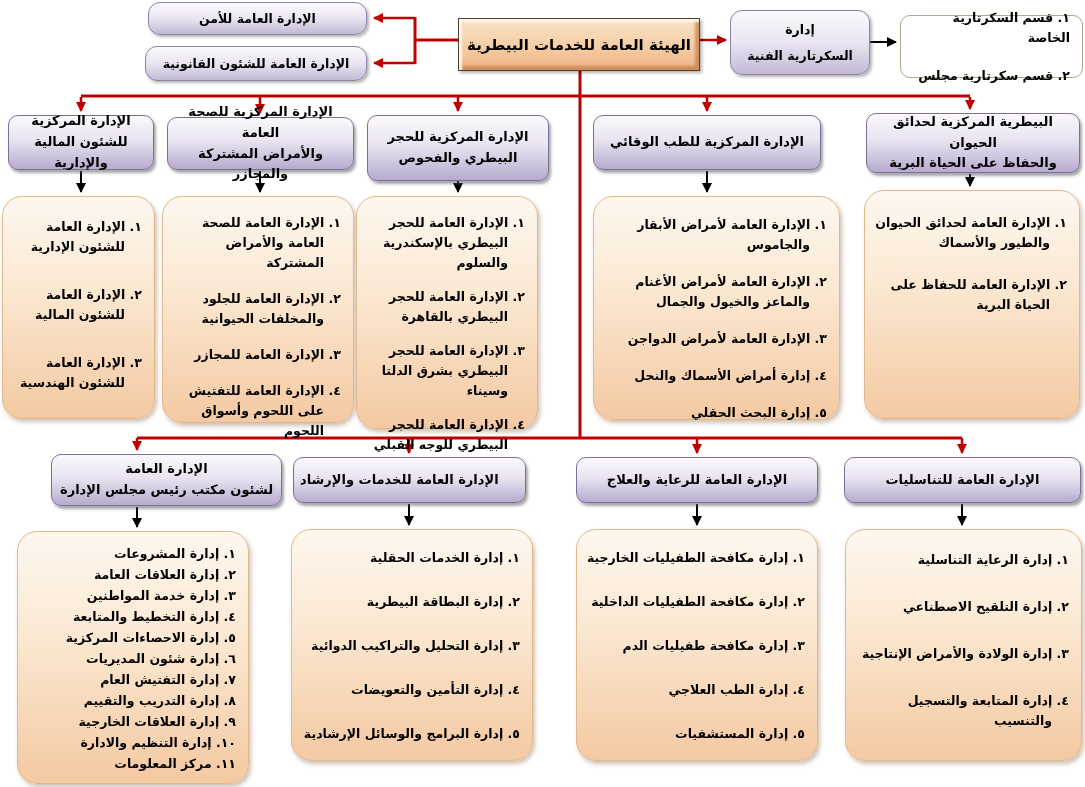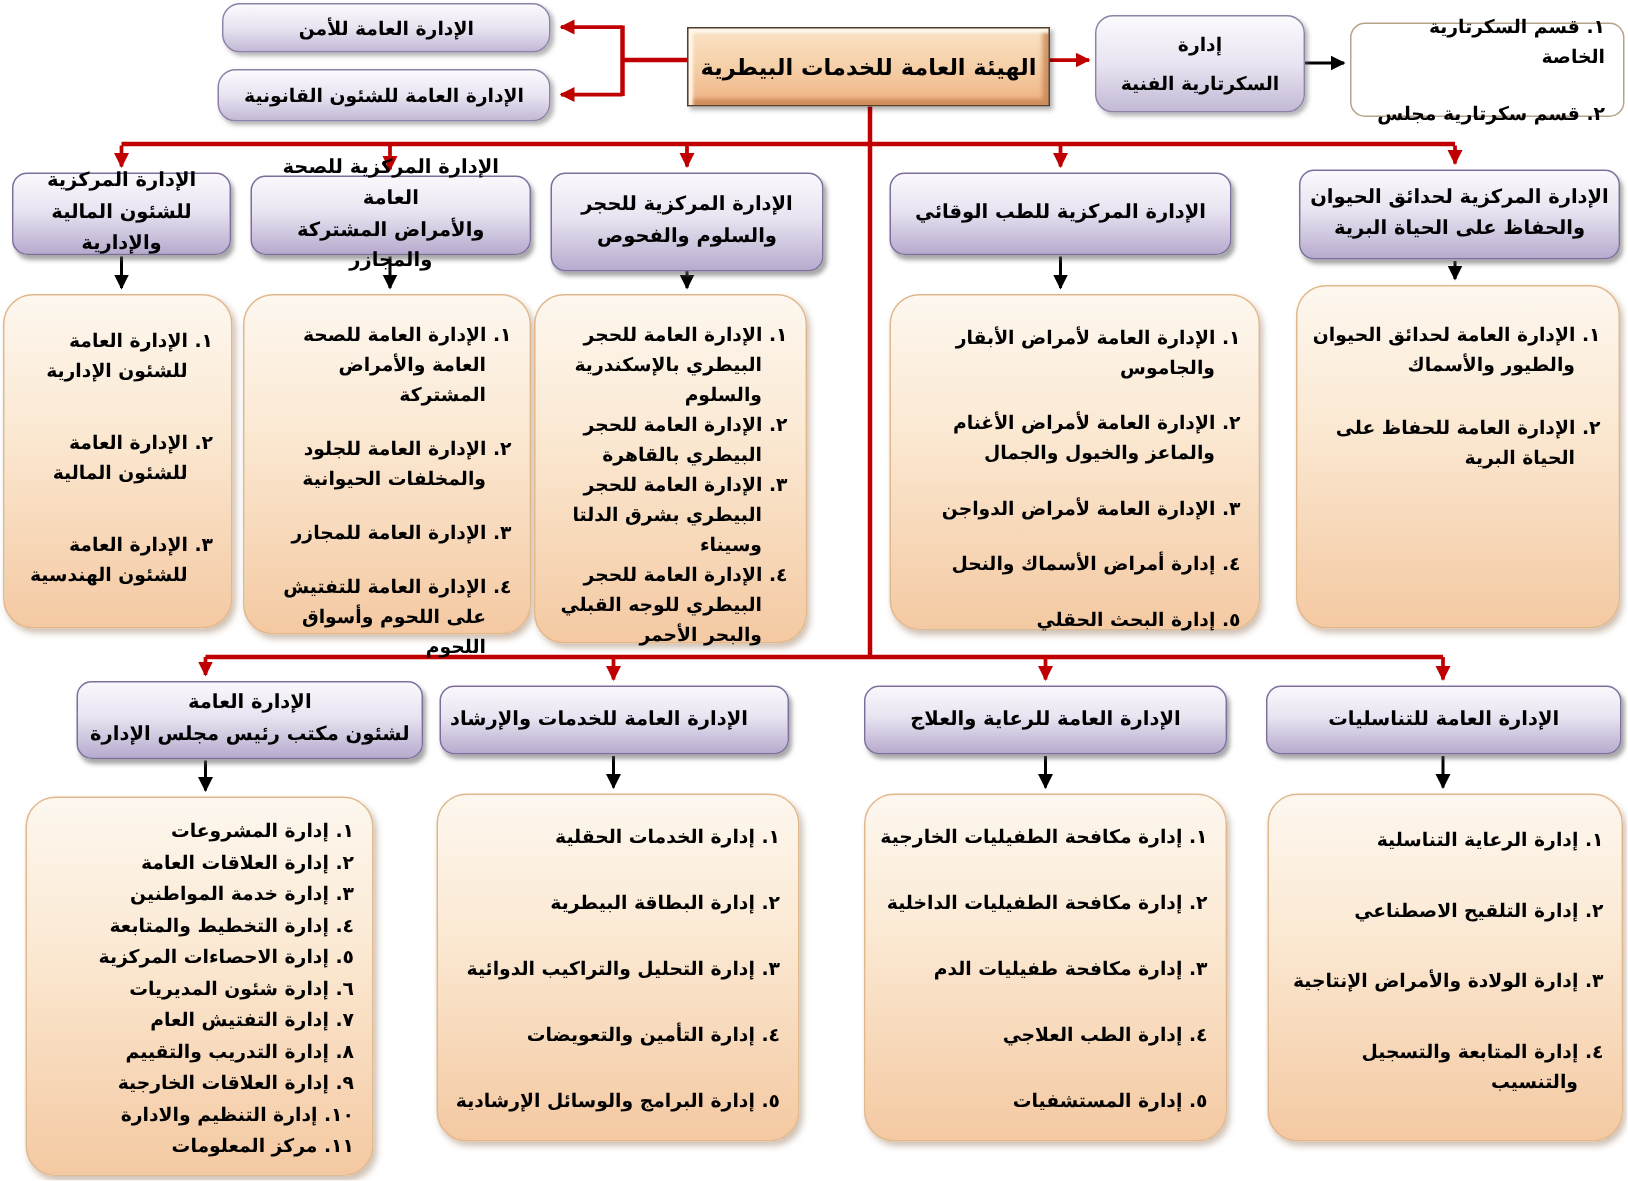--- a/index.html
+++ b/index.html
@@ -119,48 +119,48 @@
   <div class="abs box-purple" style="left:8px;top:115px;width:146px;height:55px;">
     <div>الإدارة المركزية</div>
     <div>للشئون المالية والإدارية</div>
   </div>
   <div class="abs box-purple" style="left:167px;top:117px;width:187px;height:53px;">
     <div>الإدارة المركزية للصحة العامة</div>
     <div>والأمراض المشتركة والمجازر</div>
   </div>
   <div class="abs box-purple" style="left:367px;top:115px;width:182px;height:66px;">
     <div>الإدارة المركزية للحجر</div>
-    <div>والسلوم والفحوص</div>
+    <div>البيطري والفحوص</div>
   </div>
   <div class="abs box-purple" style="left:593px;top:115px;width:228px;height:55px;">
     <div>الإدارة المركزية للطب الوقائي</div>
     <div></div>
   </div>
   <div class="abs box-purple" style="left:866px;top:113px;width:214px;height:60px;">
-    <div>الإدارة المركزية لحدائق الحيوان</div>
+    <div>البيطرية المركزية لحدائق الحيوان</div>
     <div>والحفاظ على الحياة البرية</div>
   </div>
 
   <div class="abs box-peach" style="left:2px;top:196px;width:153px;height:223px;">
     <div class="items" style="gap:28px;padding-top:10px;">
       <div class="item">١. الإدارة العامة للشئون الإدارية</div>
       <div class="item">٢. الإدارة العامة للشئون المالية</div>
       <div class="item">٣. الإدارة العامة للشئون الهندسية</div>
     </div>
   </div>
   <div class="abs box-peach" style="left:162px;top:196px;width:192px;height:227px;">
     <div class="items" style="gap:16px;padding-top:6px;">
       <div class="item">١. الإدارة العامة للصحة العامة والأمراض المشتركة</div>
       <div class="item">٢. الإدارة العامة للجلود والمخلفات الحيوانية</div>
       <div class="item">٣. الإدارة العامة للمجازر</div>
       <div class="item">٤. الإدارة العامة للتفتيش على اللحوم وأسواق اللحوم</div>
     </div>
   </div>
   <div class="abs box-peach" style="left:356px;top:196px;width:182px;height:233px;">
-    <div class="items" style="padding-top:6px;">
+    <div class="items" style="gap:14px;padding-top:6px;">
       <div class="item">١. الإدارة العامة للحجر البيطري بالإسكندرية والسلوم</div>
       <div class="item">٢. الإدارة العامة للحجر البيطري بالقاهرة</div>
       <div class="item">٣. الإدارة العامة للحجر البيطري بشرق الدلتا وسيناء</div>
       <div class="item">٤. الإدارة العامة للحجر البيطري للوجه القبلي والبحر الأحمر</div>
     </div>
   </div>
   <div class="abs box-peach" style="left:593px;top:196px;width:247px;height:224px;">
     <div class="items" style="gap:17px;padding-top:8px;">
       <div class="item">١. الإدارة العامة لأمراض الأبقار والجاموس</div>
       <div class="item">٢. الإدارة العامة لأمراض الأغنام والماعز والخيول والجمال</div>

